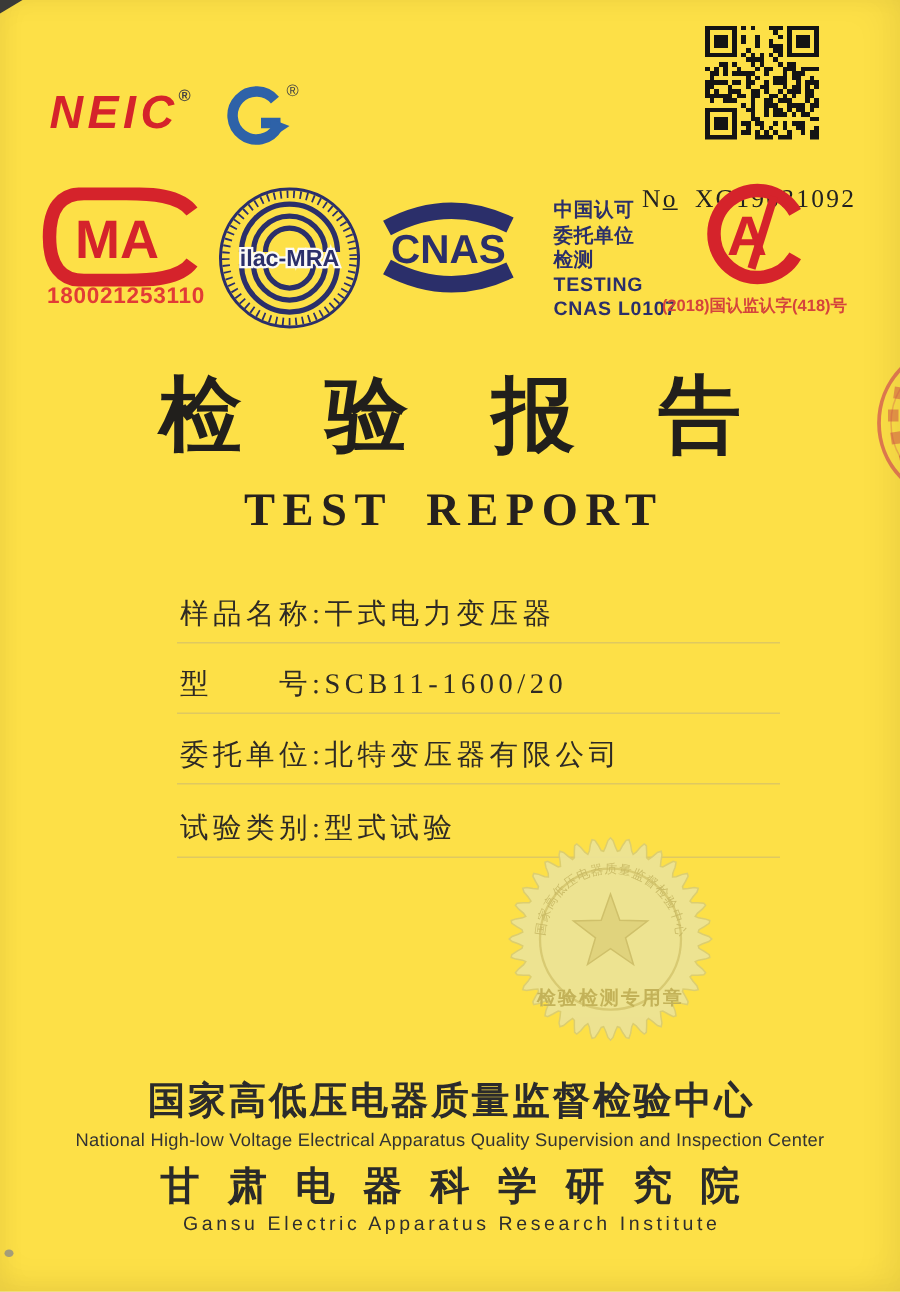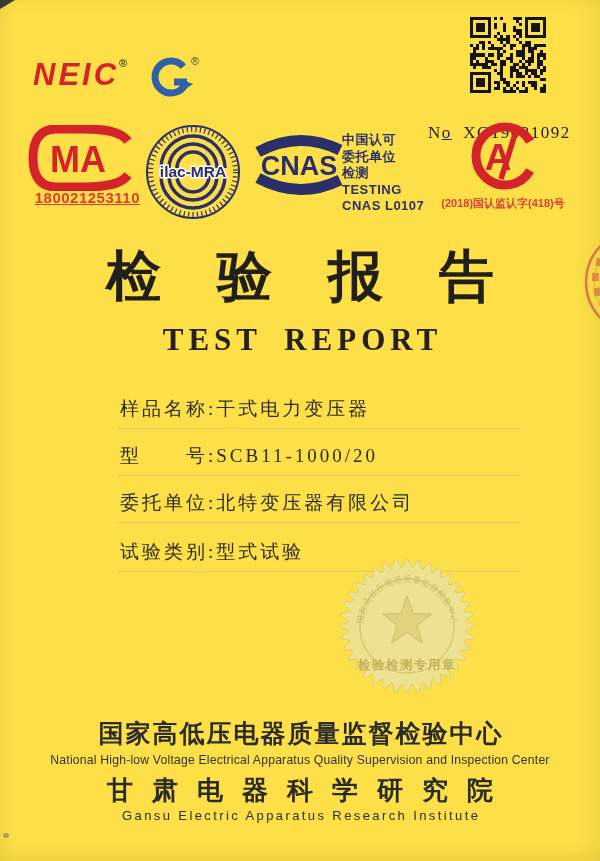--- a/index.html
+++ b/index.html
@@ -14,23 +14,23 @@
         font-size:31px;color:#d5232b;letter-spacing:3px;font-style:italic;}
   .reg{font-size:11px;vertical-align:18px;letter-spacing:0;font-style:normal;color:#444;}
   .gs-reg{left:191px;top:55px;font-size:11px;color:#444;font-family:"Liberation Sans",sans-serif;}
 
   
   #qr-svg{left:470px;top:17px;width:76px;height:76px;position:absolute;}
   .report-no{left:428px;top:95px;font-size:17px;color:#222;letter-spacing:1.5px;white-space:nowrap;margin-top:28px;}
   .report-no .no-o{text-decoration:underline;}
 
   
-  .cma-num{left:28px;top:189px;width:112px;text-align:right;font-family:"Liberation Sans",sans-serif;
-           font-weight:bold;font-size:15px;color:#e23b36;letter-spacing:.5px;text-decoration:underline;}
-  .accred{left:342px;top:132px;font-family:"Liberation Sans",sans-serif;font-weight:bold;
+  .cma-num{left:28px;top:189px;width:112px;text-align:center;font-family:"Liberation Sans",sans-serif;
+           font-weight:bold;font-size:15px;color:#e23b36;letter-spacing:.5px;}
+  .accred{left:369px;top:132px;font-family:"Liberation Sans",sans-serif;font-weight:bold;
           font-size:13px;line-height:16.5px;color:#2b2f6a;letter-spacing:.5px;}
   .cal-num{left:440px;top:196px;width:126px;text-align:center;font-family:"Liberation Sans",sans-serif;
            font-weight:bold;font-size:11px;color:#d5443c;letter-spacing:0;}
 
   
   .title-zh{left:0;right:0;top:240px;text-align:center;font-size:55px;font-weight:bold;color:#211f1c;
             letter-spacing:56px;text-indent:56px;white-space:nowrap;}
   .title-en{left:0;right:0;top:322px;text-align:center;font-size:31px;font-weight:bold;color:#26211e;
             letter-spacing:5px;text-indent:5px;word-spacing:10px;}
 
@@ -447,21 +447,21 @@
 
   <div class="abs title-zh">检验报告</div>
   <div class="abs title-en">TEST REPORT</div>
 
   <div class="abs field-row" style="top:396px;">
     <span class="flabel">样品名称:</span><span class="fvalue">干式电力变压器</span>
   </div>
   <div class="abs frule" style="top:428px;"></div>
 
   <div class="abs field-row" style="top:443px;">
-    <span class="flabel">型　　号:</span><span class="fvalue">SCB11-1000/20</span>
+    <span class="flabel">型　　号:</span><span class="fvalue">SCB11-1600/20</span>
   </div>
   <div class="abs frule" style="top:475px;"></div>
 
   <div class="abs field-row" style="top:490px;">
     <span class="flabel">委托单位:</span><span class="fvalue">北特变压器有限公司</span>
   </div>
   <div class="abs frule" style="top:522px;"></div>
 
   <div class="abs field-row" style="top:539px;">
     <span class="flabel">试验类别:</span><span class="fvalue">型式试验</span>

